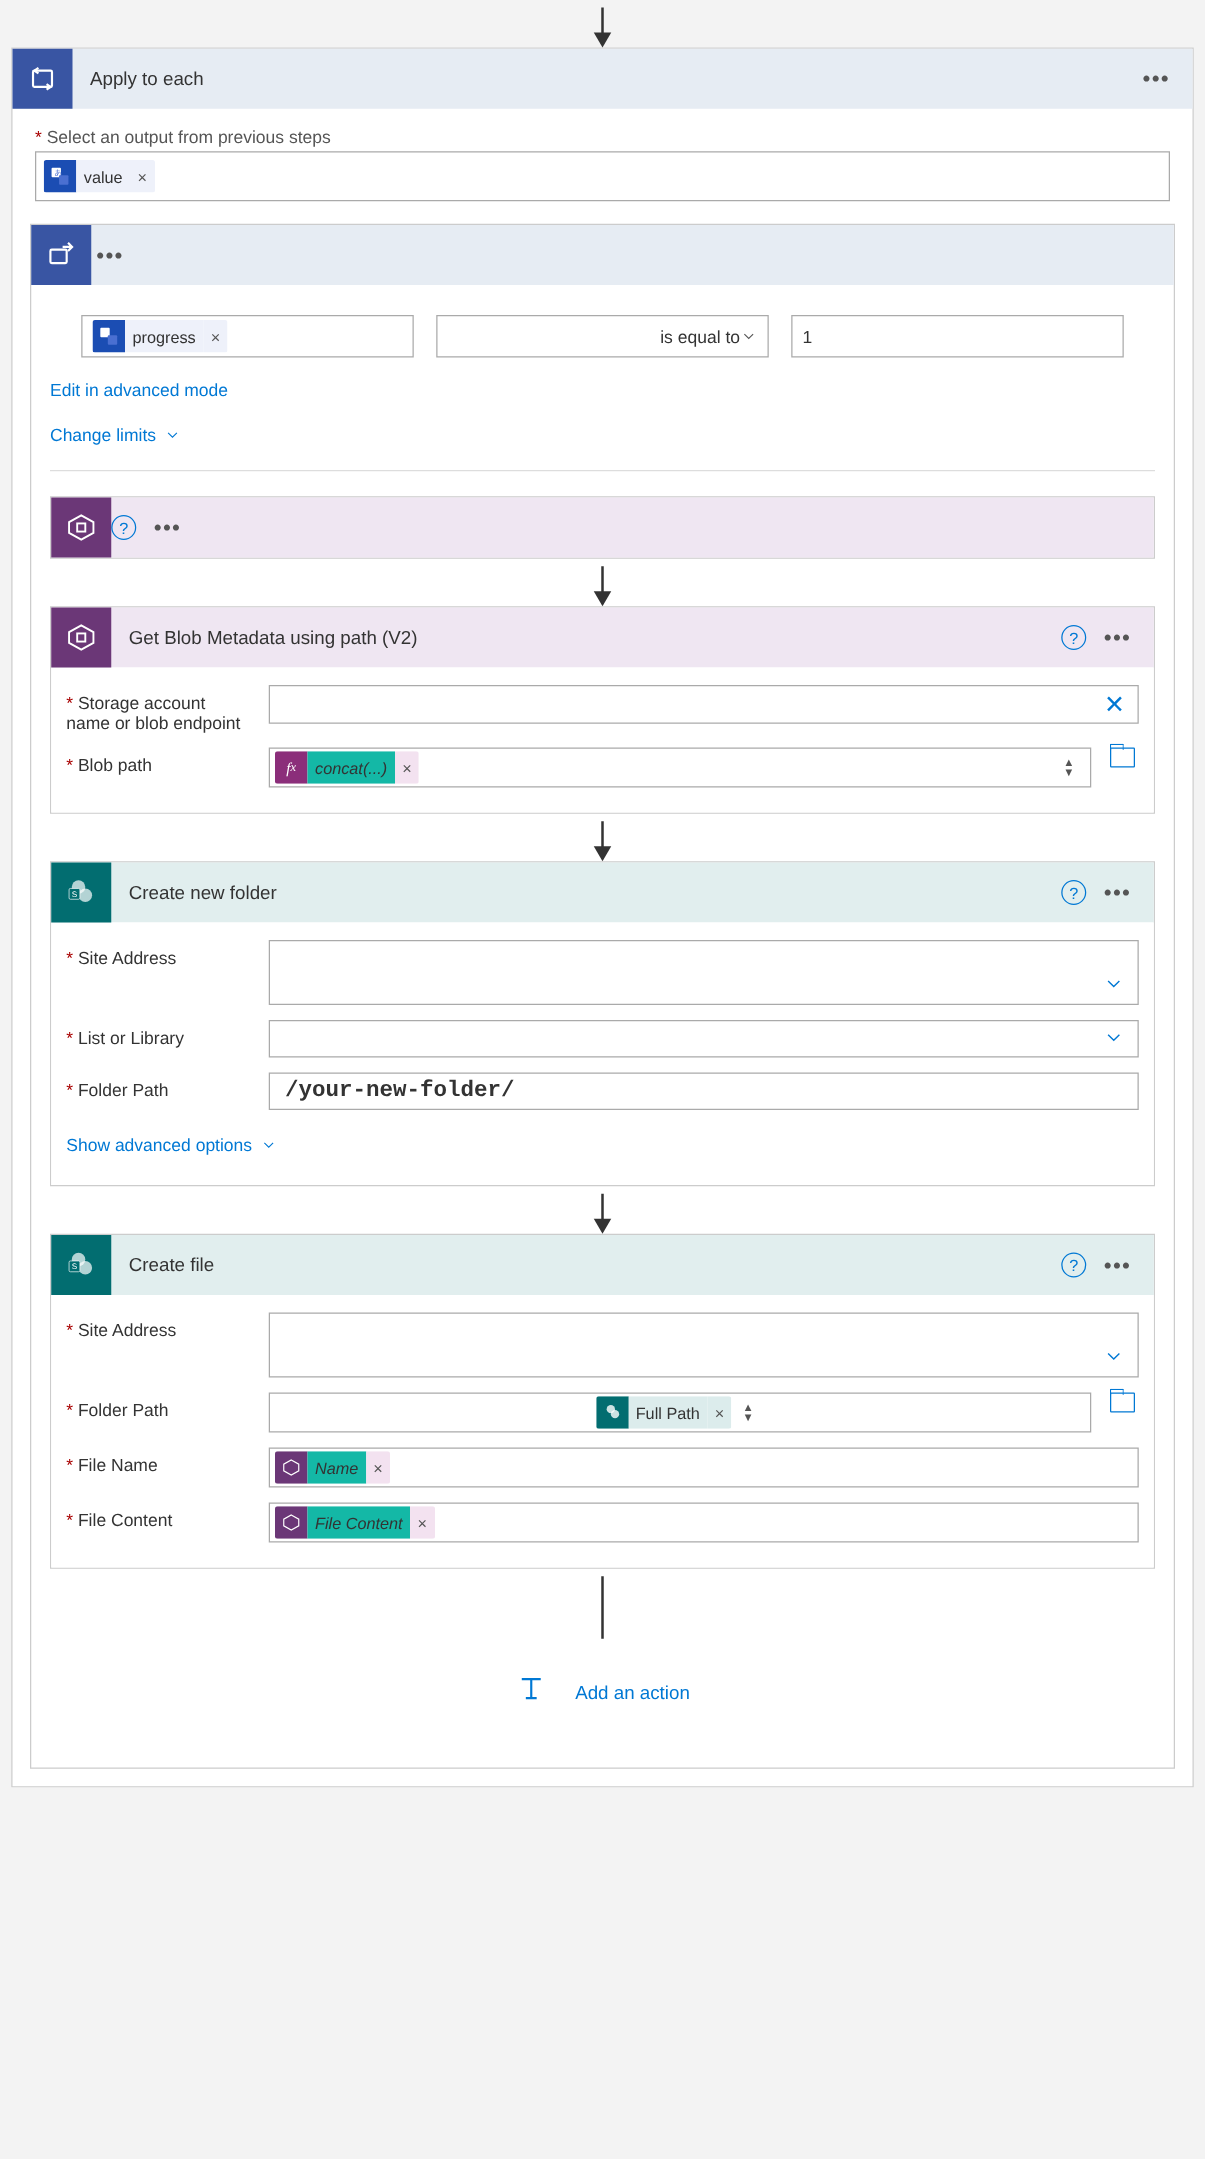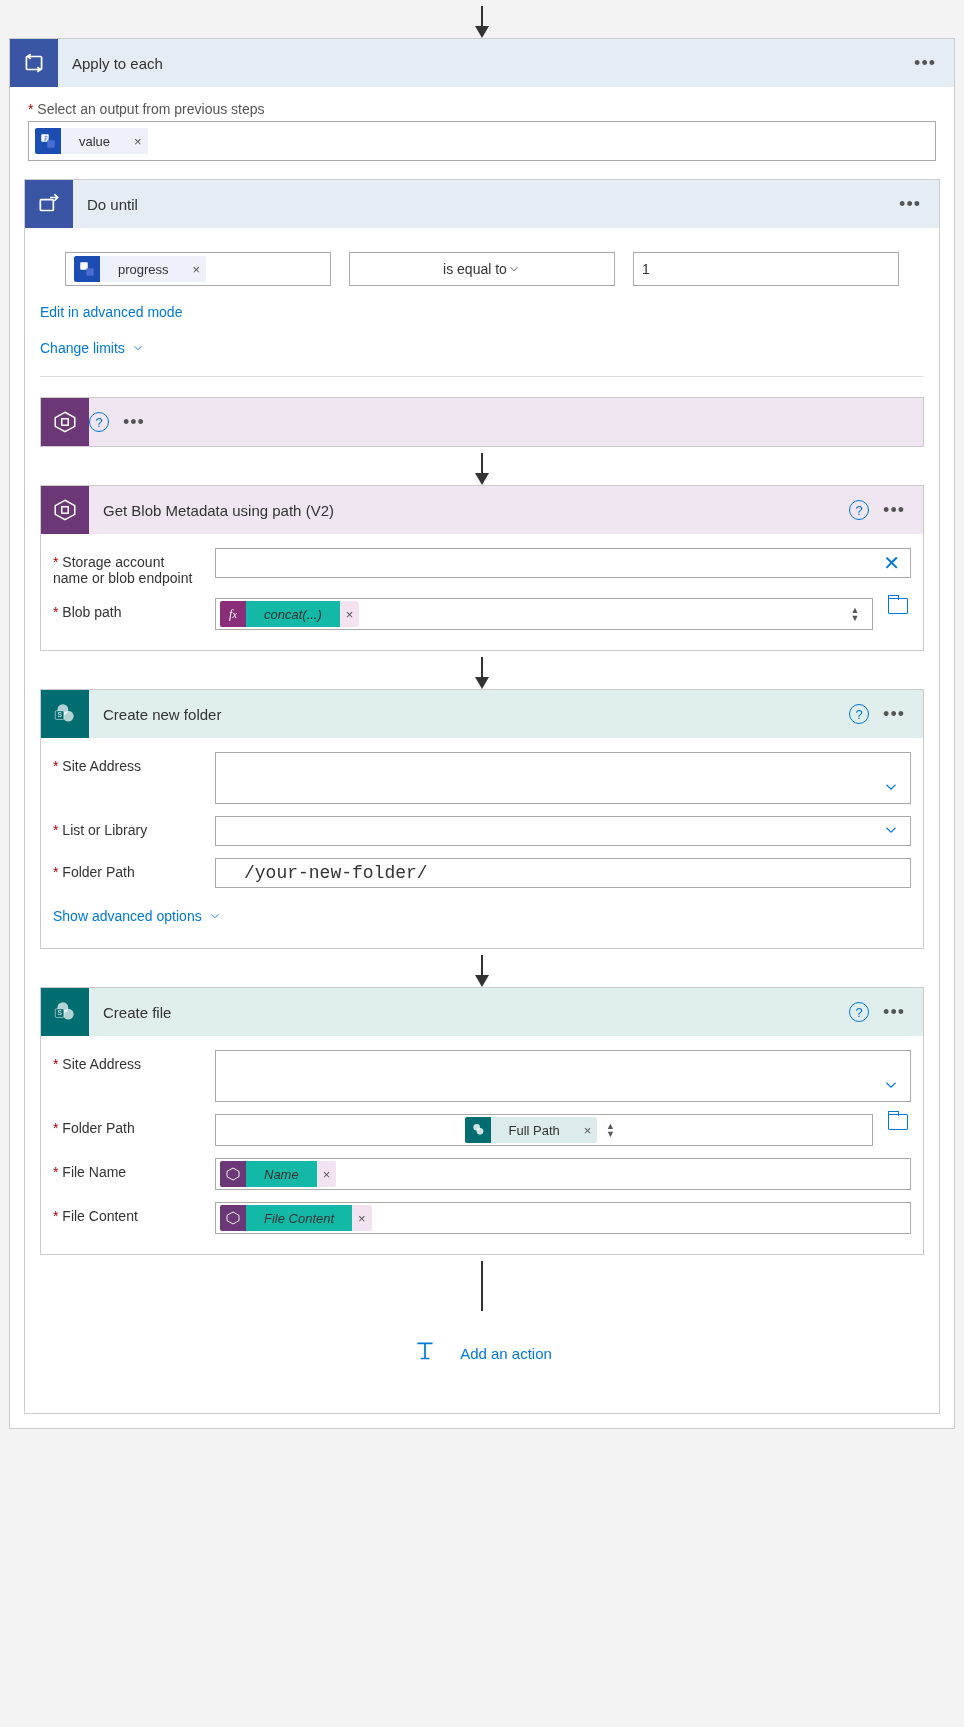--- a/index.html
+++ b/index.html
@@ -27,44 +27,44 @@
   .card-body { padding: 14px 18px; }
   .req-asterisk { color: #a80000; }
   .label-row { font-size: 14px; color: #555; margin-bottom: 4px; }
   .token-input { border: 1px solid #aaa; padding: 6px; display: flex; flex-wrap: wrap; gap: 4px; align-items: center; min-height: 34px; background: #fff; }
   .token { display: inline-flex; align-items: center; height: 26px; border-radius: 2px; overflow: hidden; font-size: 13px; }
   .token-icon { width: 26px; height: 26px; display: flex; align-items: center; justify-content: center; color: #fff; font-size: 12px; }
   .token-icon.translate { background: #1b4db3; }
   .token-icon.fx { background: #8b2e7a; font-style: italic; font-family: serif; }
   .token-icon.teal { background: #026d70; }
   .token-icon.purple { background: #6b3777; }
-  .token-label { padding: 0 18px; background: #eef1fa; height: 100%; display: flex; align-items: center; }
+  .token-label { padding: 0 6px; background: #eef1fa; height: 100%; display: flex; align-items: center; }
   .token-label.purple { background: #14b8a6; font-style: italic; }
   .token-label.teal { background: #dcecec; }
   .token-x { padding: 0 6px; background: #eef1fa; height: 100%; display: flex; align-items: center; cursor: pointer; color: #555; }
   .token-x.purple { background: #f3e2f0; }
   .token-x.teal { background: #dcecec; }
 
   .condition-row { display: flex; gap: 18px; align-items: center; padding: 8px 40px 8px 40px; }
   .cond-box { border: 1px solid #aaa; height: 34px; flex: 1; display: flex; align-items: center; padding: 0 8px; background: #fff; }
-  .cond-box.select { justify-content: center; cursor: pointer; }
+  .cond-box.select { justify-content: flex-end; cursor: pointer; }
   .chevron { width: 14px; height: 14px; display: inline-block; }
   .chevron svg { width: 100%; height: 100%; }
 
   .link-row { color: #0078d4; font-size: 14px; cursor: pointer; margin: 10px 0; display: inline-flex; align-items: center; gap: 6px; }
 
   .divider { height: 1px; background: #ddd; margin: 10px 0 20px 0; }
 
   .nested { padding: 0 15px 15px 15px; }
 
   .param-row { display: flex; align-items: flex-start; padding: 6px 0; gap: 12px; }
   .param-label { width: 150px; font-size: 14px; color: #333; padding-top: 6px; flex-shrink: 0; }
   .param-input { flex: 1; border: 1px solid #aaa; min-height: 30px; background: #fff; position: relative; display: flex; align-items: center; padding: 2px 4px; }
   .param-input.tall { min-height: 52px; align-items: flex-end; justify-content: flex-end; padding: 4px 10px; }
-  .param-input.mono { font-family: "Courier New", monospace; font-size: 18px; padding-left: 28px; font-weight: normal; }
+  .param-input.mono { font-family: "Courier New", monospace; font-size: 18px; padding-left: 12px; font-weight: bold; }
   .gap1 { width: 26px; display: flex; align-items: center; justify-content: center; flex-direction: column; gap: 0; }
   .gap2 { width: 26px; display: flex; align-items: center; justify-content: center; cursor: pointer; color: #0078d4; }
   .stepper { display: flex; flex-direction: column; }
   .stepper span { font-size: 9px; line-height: 8px; color: #555; cursor: pointer; }
   .close-x-blue { color: #0078d4; font-size: 20px; cursor: pointer; }
   .folder-icon { width: 20px; height: 16px; border: 1.5px solid #0078d4; border-radius: 1px; position: relative; display:inline-block;}
   .folder-icon::before { content:''; position:absolute; top:-4px; left:-1px; width:9px; height:4px; border:1.5px solid #0078d4; border-bottom:0; border-radius:1px 1px 0 0;}
 
   .add-action { display: flex; align-items: center; justify-content: center; gap: 22px; padding: 20px 0 30px 0; color: #0078d4; cursor: pointer; font-size: 15px; }
   .add-action-icon svg { width: 26px; height: 26px; }
@@ -113,21 +113,20 @@
     <div style="height:18px"></div>
 
     <div class="inner-card" style="margin: 0 -4px;">
       <div class="card-header hdr-blue">
         <div class="hdr-icon blue">
           <svg class="svg-icon" viewBox="0 0 24 24" fill="none" stroke="currentColor" stroke-width="1.6">
               <rect x="4" y="8" width="12" height="10" rx="1"></rect>
               <path d="M13 6h7M17 3l3 3-3 3"></path>
             </svg>
         </div>
-        <div class="hdr-title">Do until</div>
         <div class="hdr-actions">
           <span class="more-icon">•••</span>
         </div>
       </div>
 
       <div style="padding: 16px 0 0 0;">
         <div class="condition-row">
           <div class="cond-box">
             <span class="token">
               <span class="token-icon translate">

